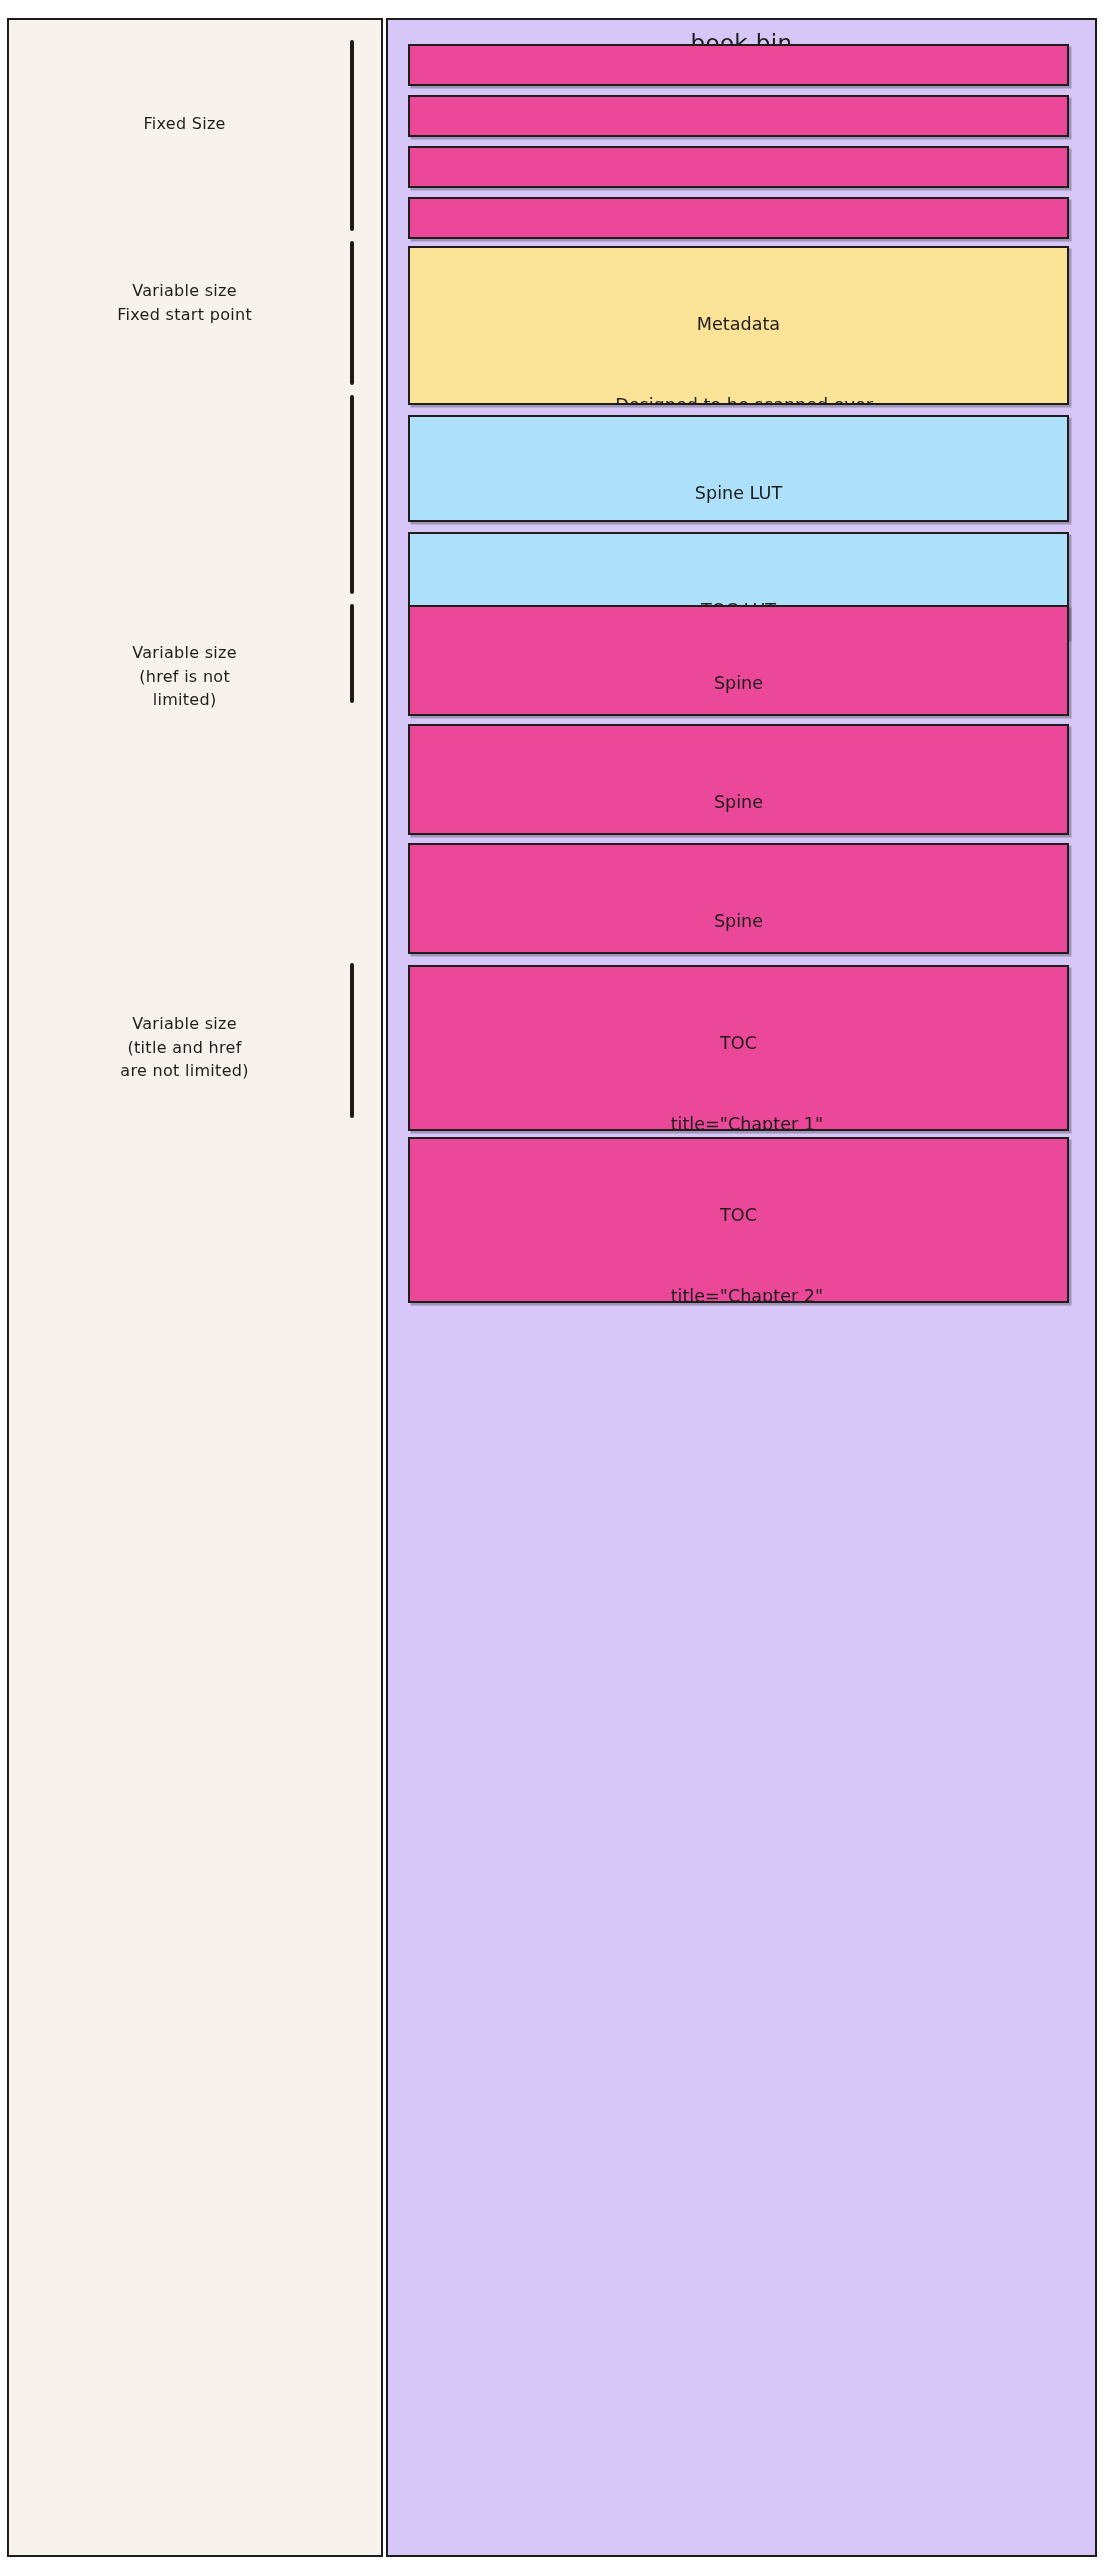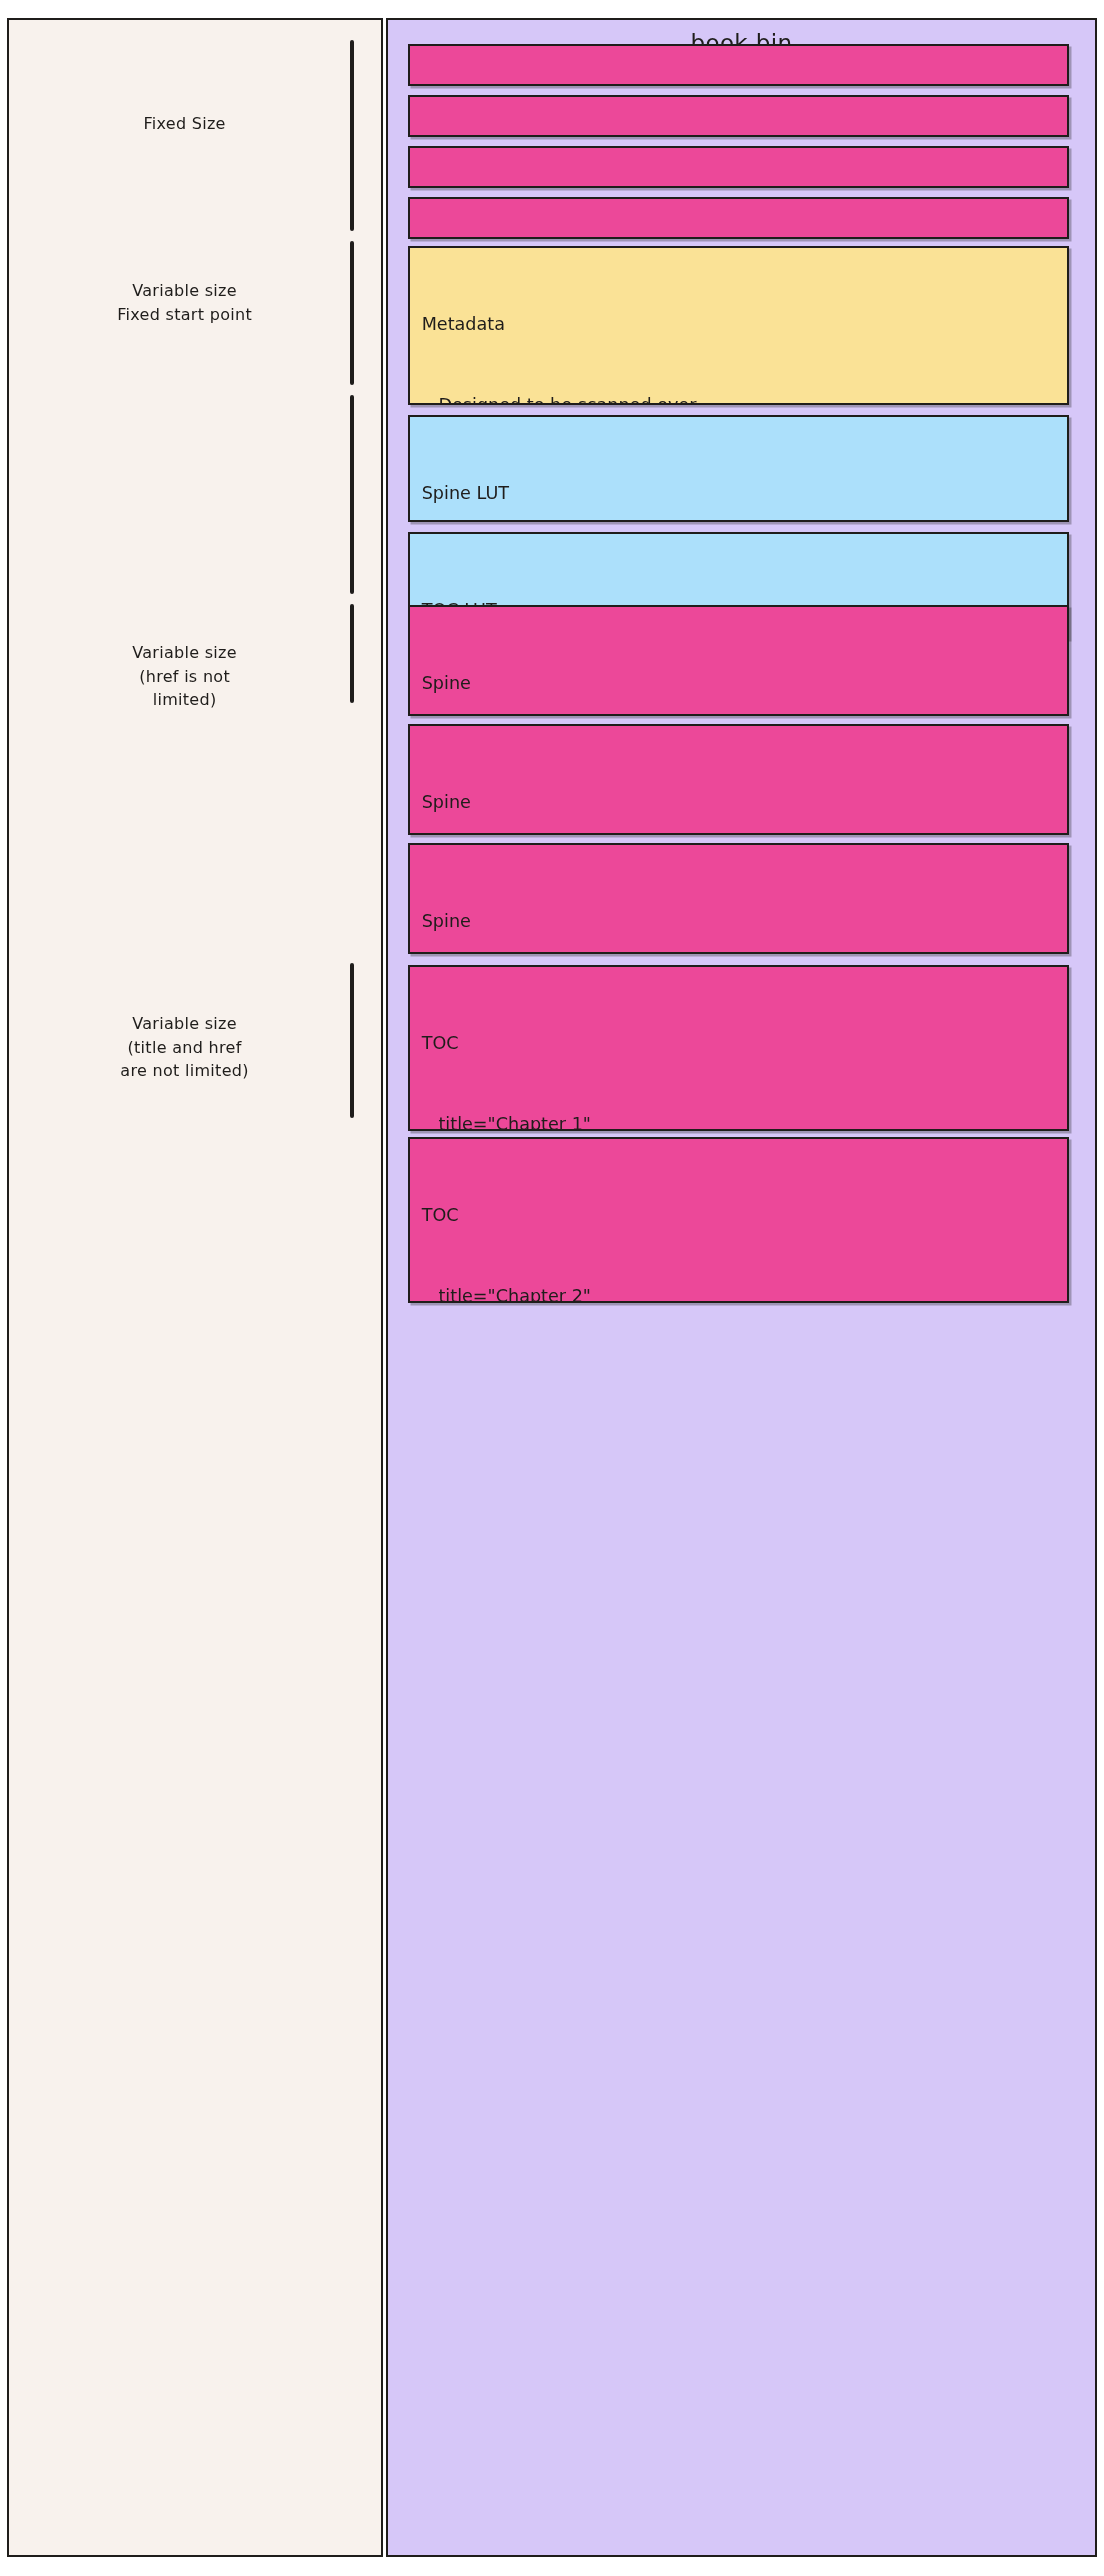--- a/index.html
+++ b/index.html
@@ -76,20 +76,21 @@
     width: 661px;
     box-sizing: border-box;
     border: 2.5px solid #1f1d1b;
     box-shadow: 2.5px 2.5px 0 rgba(31,29,27,0.30);
     padding: 8.4px 11.7px 10px 11.7px;
     color: #1f1d1b;
     font-size: 17.6px;
     line-height: 27px;
     white-space: pre;
     overflow: hidden;
+    text-align: center;
   }
   .rec.green  { background: #ec4899; }
   .rec.yellow { background: #fae296; }
   .rec.blue   { background: #ace0fb; }
 
   .rec .head { display: block; }
   .rec .body { display: block; }
 </style>
 </head>
 <body>

